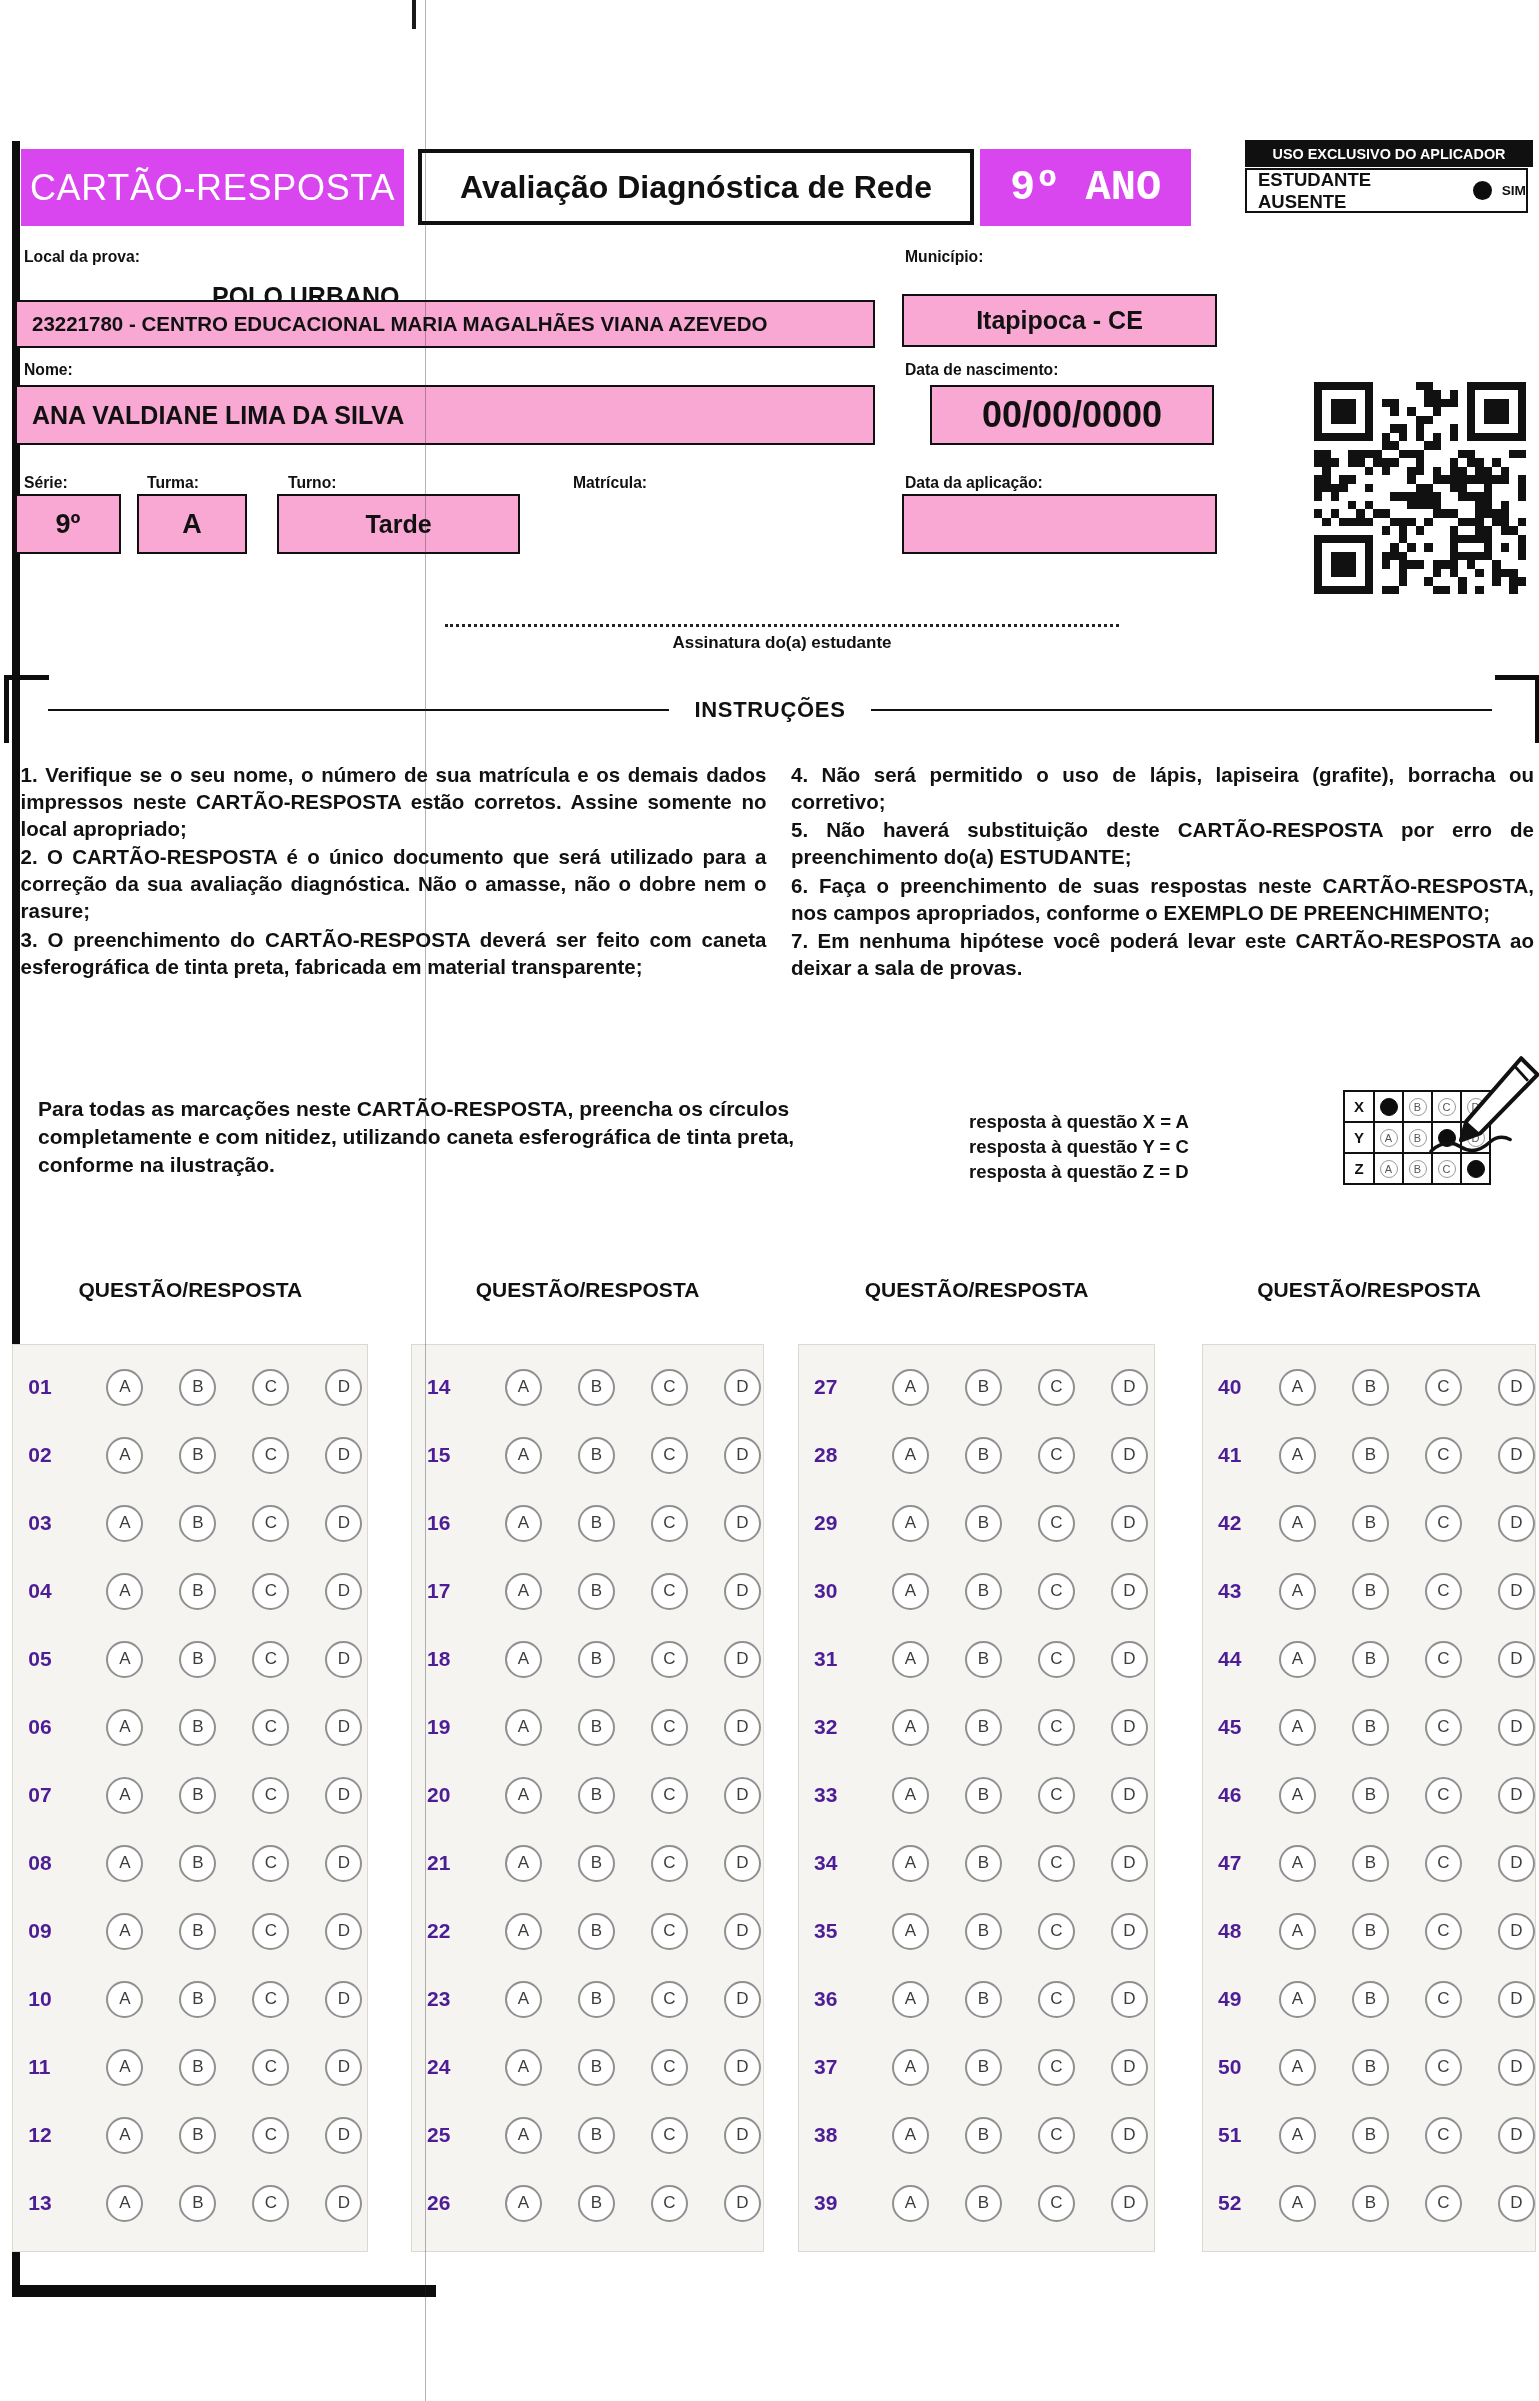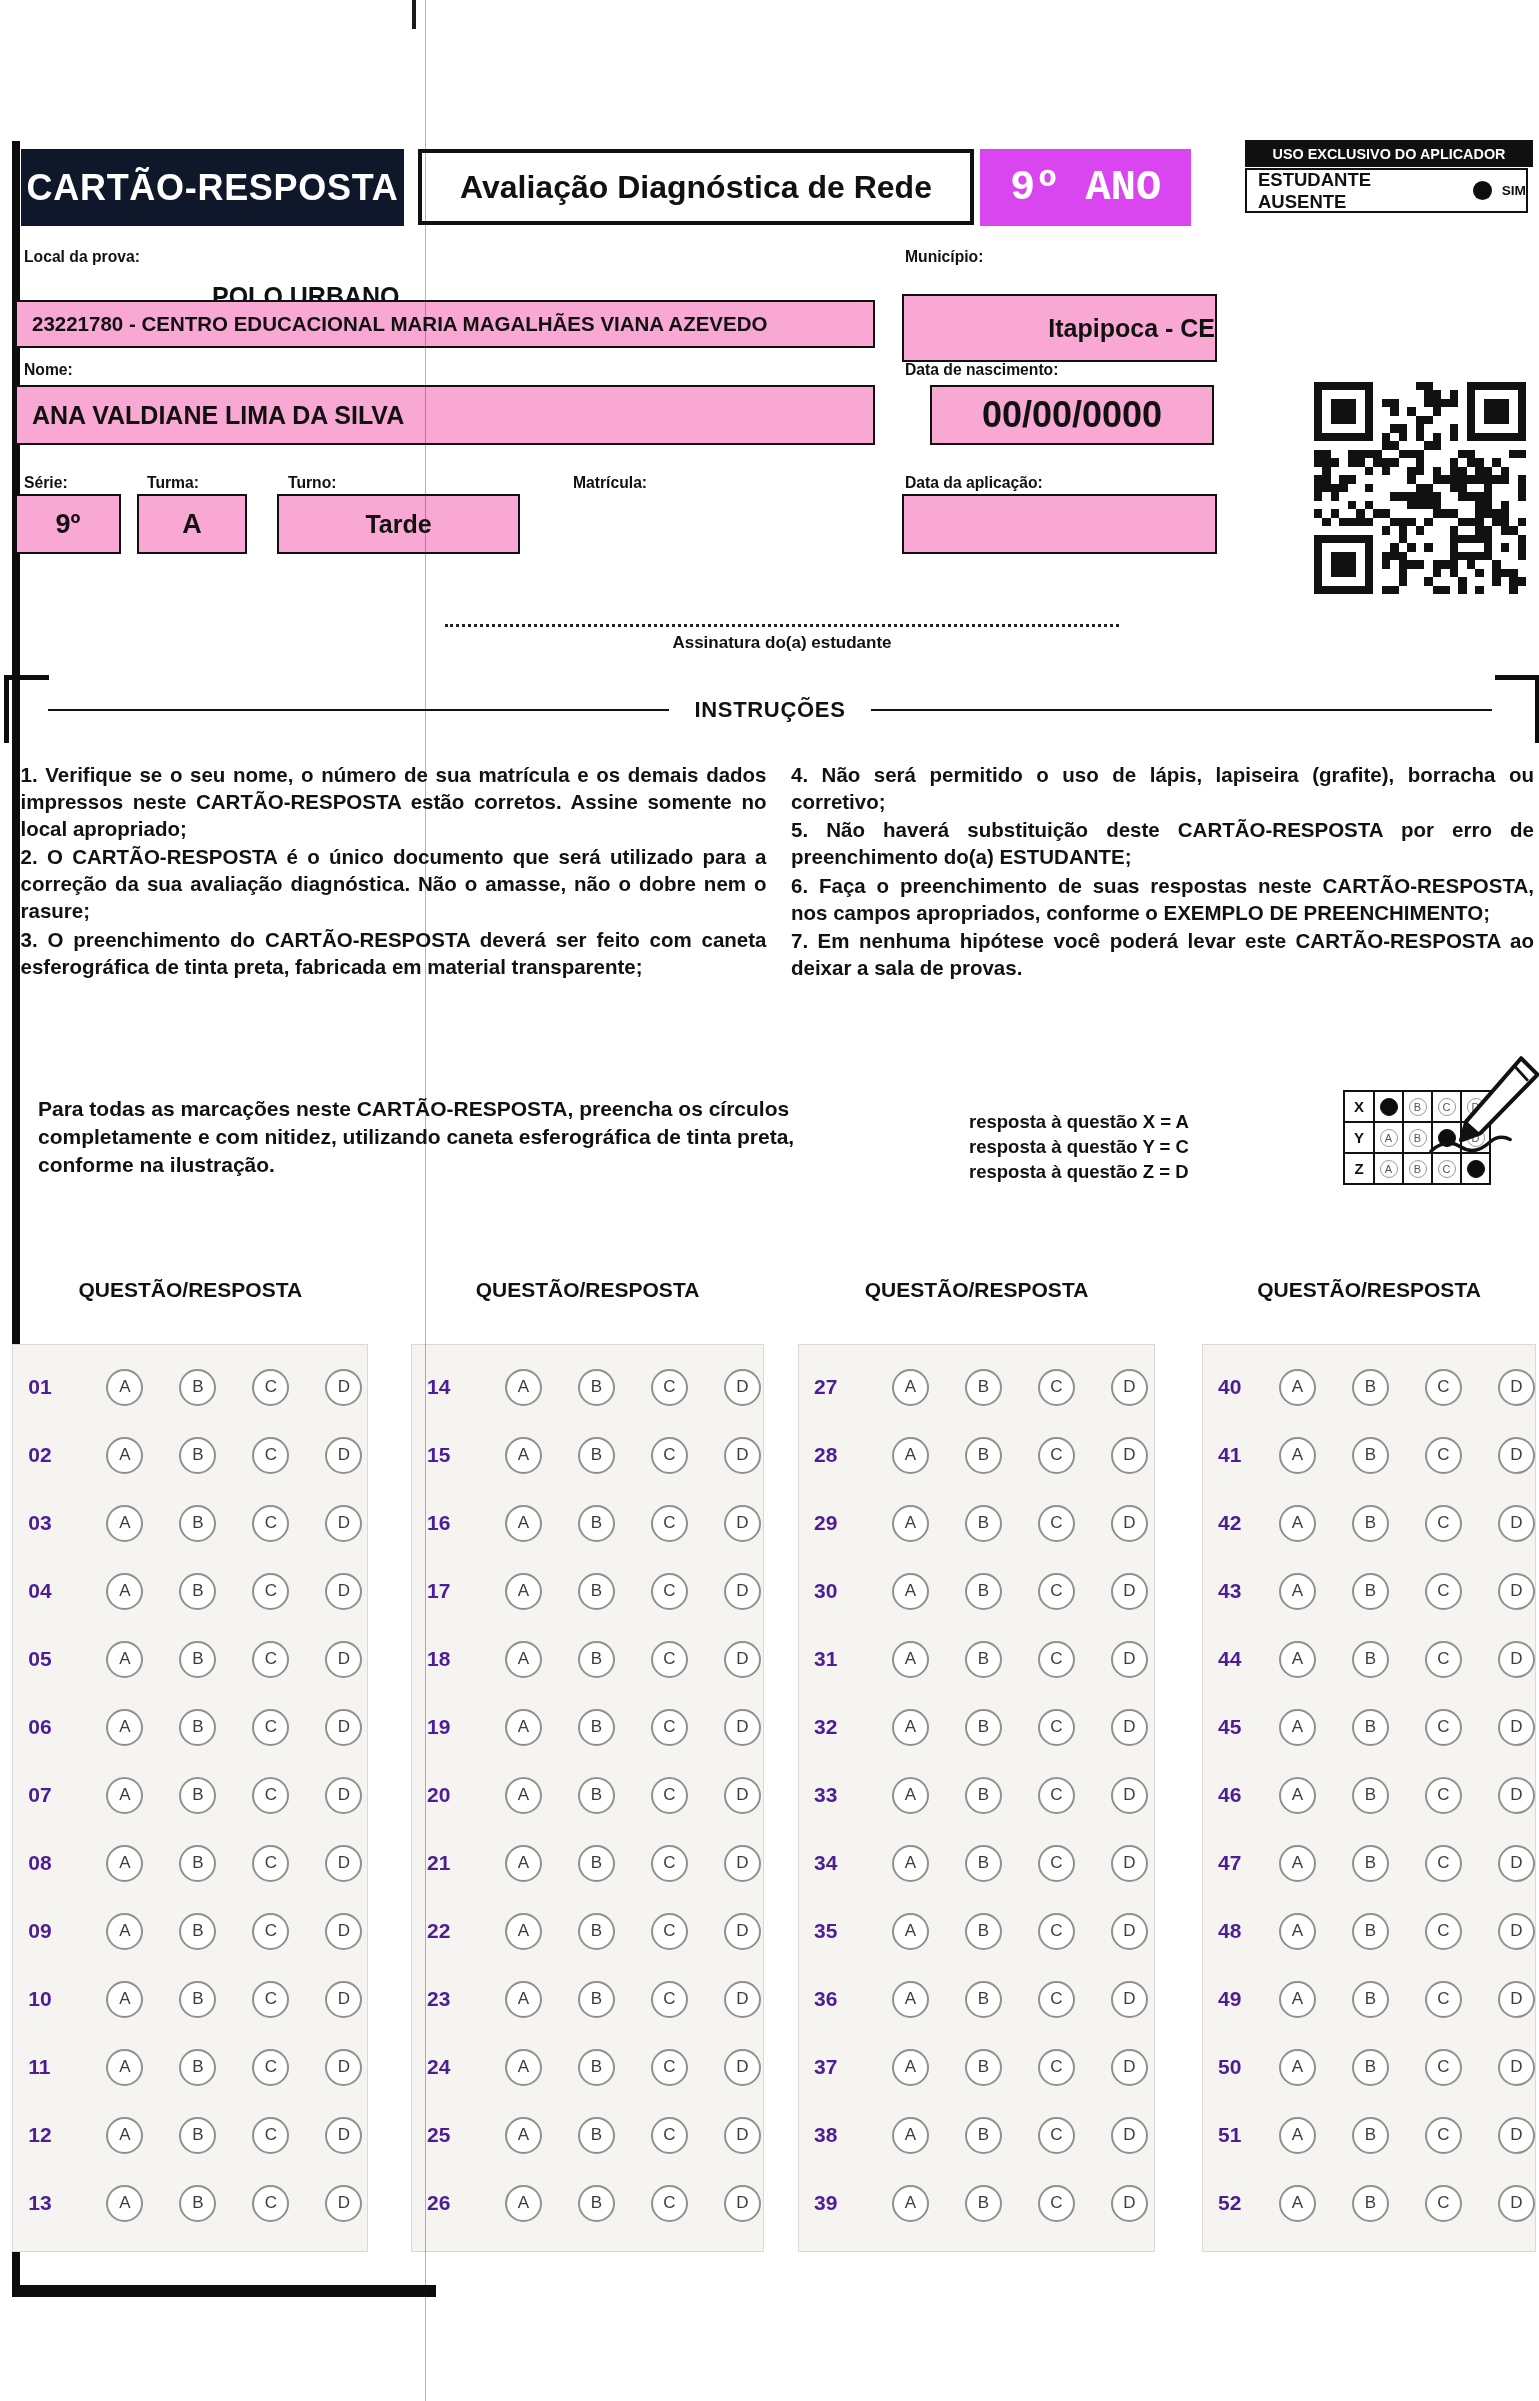--- a/index.html
+++ b/index.html
@@ -7,42 +7,42 @@
     position:relative; width:1540px; height:2401px; background:#ffffff;
     font-family:"Liberation Sans", sans-serif; color:#111; overflow:hidden;
   }
   
   .fold-tick { position:absolute; left:412px; top:0; width:4.1px; height:29px; background:#1a1a1a; }
   .fold-line { position:absolute; left:425px; top:0; width:1.4px; height:2401px; background:rgba(40,40,40,.35); z-index:50; pointer-events:none; }
   .frame-left { position:absolute; left:12.3px; top:141px; width:7.5px; height:2156px; background:#0d0d0d; }
   .frame-bottom { position:absolute; left:12.3px; top:2285px; width:424px; height:11.6px; background:#0d0d0d; }
 
   
-  .hd-title { position:absolute; left:21px; top:149px; width:383px; height:77px; background:#0f172a; color:#fff;
-    display:flex; align-items:center; justify-content:center; font-size:36px; font-weight:bold; letter-spacing:0.7px; }
+  .hd-title { position:absolute; left:21px; top:149px; width:383px; height:77px; background:#d946ef; color:#fff;
+    display:flex; align-items:center; justify-content:center; font-size:36px; font-weight:normal; letter-spacing:0.7px; }
   .hd-sub { position:absolute; left:418px; top:149px; width:548px; height:68px; border:4.1px solid #101010;
     display:flex; align-items:center; justify-content:center; font-size:32px; font-weight:bold; }
   .hd-grade { position:absolute; left:980px; top:149px; width:211px; height:77px; background:#d946ef; color:#fff;
     display:flex; align-items:center; justify-content:center; font-size:42px; font-weight:bold;font-family:Liberation Mono, monospace; }
   .hd-uso { position:absolute; left:1245px; top:140px; width:288px; height:27px; background:#101010; color:#fff;
     display:flex; align-items:center; justify-content:center; font-size:14.4px; font-weight:bold; }
   .hd-ausente { position:absolute; left:1245px; top:168px; width:283px; height:45px; border:2.1px solid #101010;
     display:flex; align-items:center; gap:9.6px; padding-left:11px; box-sizing:border-box; font-size:18.5px; font-weight:bold; }
   .dot { width:19px; height:19px; border-radius:50%; background:#0d0d0d; display:inline-block; }
   .sim { font-size:13.7px; font-weight:bold; }
 
   
   .flabel { position:absolute; font-size:15.7px; font-weight:bold; }
   .fvalue-plain { position:absolute; font-size:25px; font-weight:bold; }
   .fbox { position:absolute; border:2.1px solid #101010; display:flex; align-items:center; box-sizing:border-box; background:#f9a8d4; }
   .fbox.thick { border-width:2.7px; }
   .fbox .pad { padding-left:15px; }
   .center { justify-content:center; }
   .school-box { left:15px; top:300px; width:860px; height:48px; font-size:20.5px; font-weight:bold; }
-  .municipio-box { left:902px; top:294px; width:315px; height:68px; font-size:25px; font-weight:bold;justify-content:flex-end; }
+  .municipio-box { left:902px; top:294px; width:315px; height:53px; font-size:25px; font-weight:bold; }
   .nome-box { left:15px; top:385px; width:860px; height:60px; font-size:25px; font-weight:bold; }
   .nasc-box { left:930px; top:385px; width:284px; height:60px; font-size:36px; font-weight:bold; }
   .serie-box { left:15px; top:494px; width:106px; height:60px; font-size:27px; font-weight:bold; }
   .turma-box { left:137px; top:494px; width:110px; height:60px; font-size:27px; font-weight:bold; }
   .turno-box { left:277px; top:494px; width:243px; height:60px; font-size:25px; font-weight:bold; }
   .matricula-box { left:553px; top:494px; width:264px; height:60px; font-size:23px; font-weight:bold; }
   .aplicacao-box { left:902px; top:494px; width:315px; height:60px; font-size:23px; font-weight:bold; }
   .qr-wrap { position:absolute; left:1314px; top:382px; width:212px; height:212px; }
 
   

